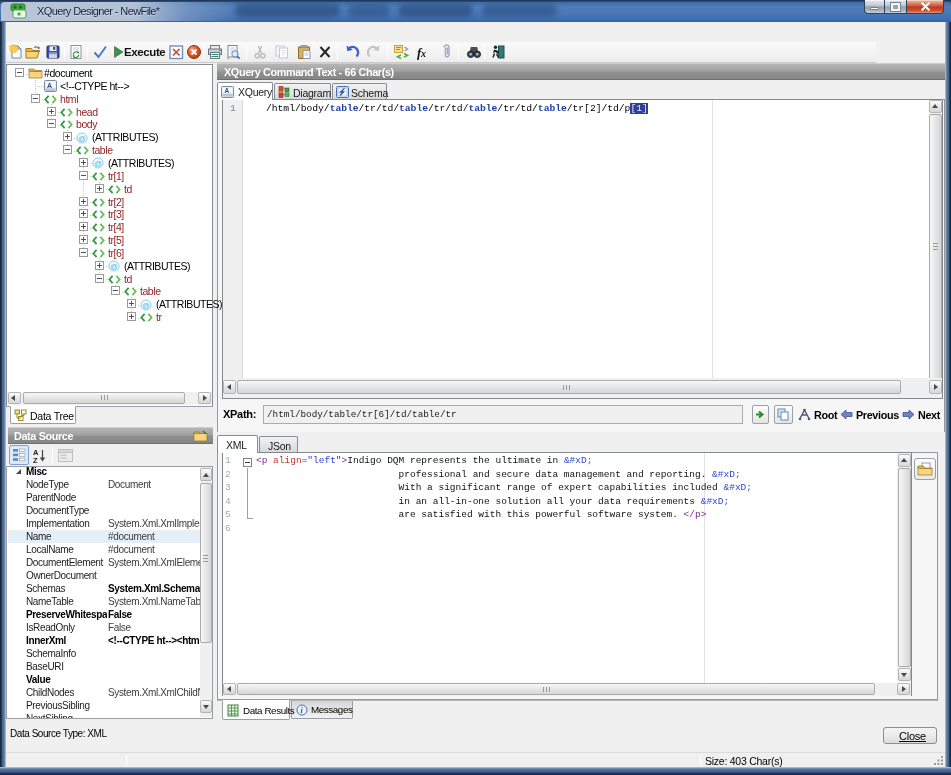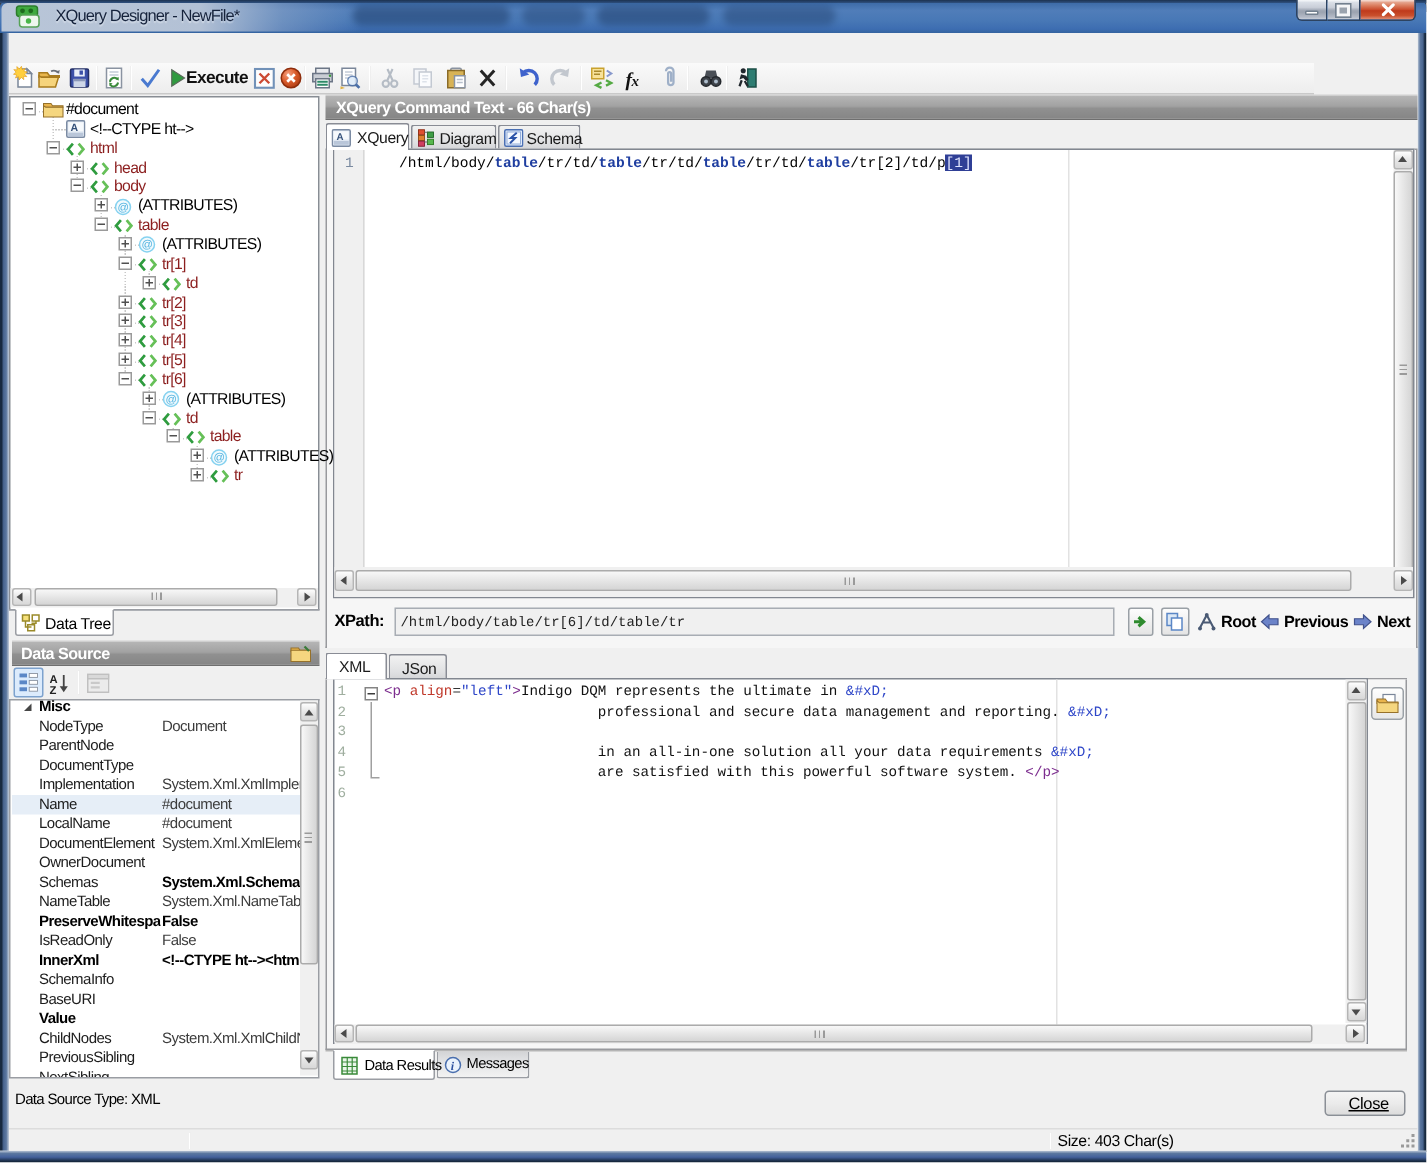--- a/index.html
+++ b/index.html
@@ -738,20 +738,21 @@
 <div class="abs mono" style="left:219px;top:473.5px;font-size:9.5px;color:#9fae9f;">4</div>
 <div class="abs mono" style="left:219px;top:487.0px;font-size:9.5px;color:#9fae9f;">5</div>
 <div class="abs mono" style="left:219px;top:500.5px;font-size:9.5px;color:#9fae9f;">6</div>
 <div class="abs" style="left:237px;top:436px;width:9px;height:9px;background:#fff;border:1px solid #848484;"></div>
 <div class="abs" style="left:239px;top:440px;width:5px;height:1px;background:#3c3c3c;"></div>
 <div class="abs" style="left:241px;top:446px;width:1px;height:50px;background:#a0a0a0;"></div>
 <div class="abs" style="left:241px;top:496px;width:6px;height:1px;background:#a0a0a0;"></div>
 <div class="abs" style="left:698px;top:431px;width:1px;height:242px;background:#e2e2e2;"></div>
 <div class="abs mono" style="left:250px;top:433.0px;font-size:9.5px;white-space:pre;"><span style="color:#7c2d8e;">&lt;p </span><span style="color:#c0392b;">align</span><span style="color:#333;">=</span><span style="color:#2e46c8;">"left"</span><span style="color:#7c2d8e;">&gt;</span><span style="color:#111;">Indigo DQM represents the ultimate in </span><span style="color:#2e46c8;">&amp;#xD;</span></div>
 <div class="abs mono" style="left:250px;top:446.5px;font-size:9.5px;white-space:pre;"><span style="color:#111;">                         professional and secure data management and reporting. </span><span style="color:#2e46c8;">&amp;#xD;</span></div>
+<div class="abs mono" style="left:250px;top:460.0px;font-size:9.5px;white-space:pre;"><span style="color:#111;">                         With a significant range of expert capabilities included </span><span style="color:#2e46c8;">&amp;#xD;</span></div>
 <div class="abs mono" style="left:250px;top:487.0px;font-size:9.5px;white-space:pre;"><span style="color:#111;">                         are satisfied with this powerful software system. </span><span style="color:#7c2d8e;">&lt;/p&gt;</span></div>
 <div class="abs mono" style="left:250px;top:473.5px;font-size:9.5px;white-space:pre;"><span style="color:#111;">                         in an all-in-one solution all your data requirements </span><span style="color:#2e46c8;">&amp;#xD;</span></div>
 <div class="sb-track" style="left:891px;top:431px;width:14px;height:229px;">
 <div class="sb-btn" style="left:1px;top:1px;width:13px;height:13px;"></div>
         <div class="arr" style="left:4px;top:5px;border-left:3.5px solid transparent;border-right:3.5px solid transparent;border-bottom:4px solid #4a4a4a;"></div>
 <div class="sb-thumb-v" style="left:1px;top:15px;width:13px;height:199px;"></div>
 <div class="sb-btn" style="left:1px;top:215px;width:13px;height:13px;"></div>
         <div class="arr" style="left:4px;top:220px;border-left:3.5px solid transparent;border-right:3.5px solid transparent;border-top:4px solid #4a4a4a;"></div>
 </div>
 <div class="sb-track" style="left:217px;top:661px;width:688px;height:13px;">

